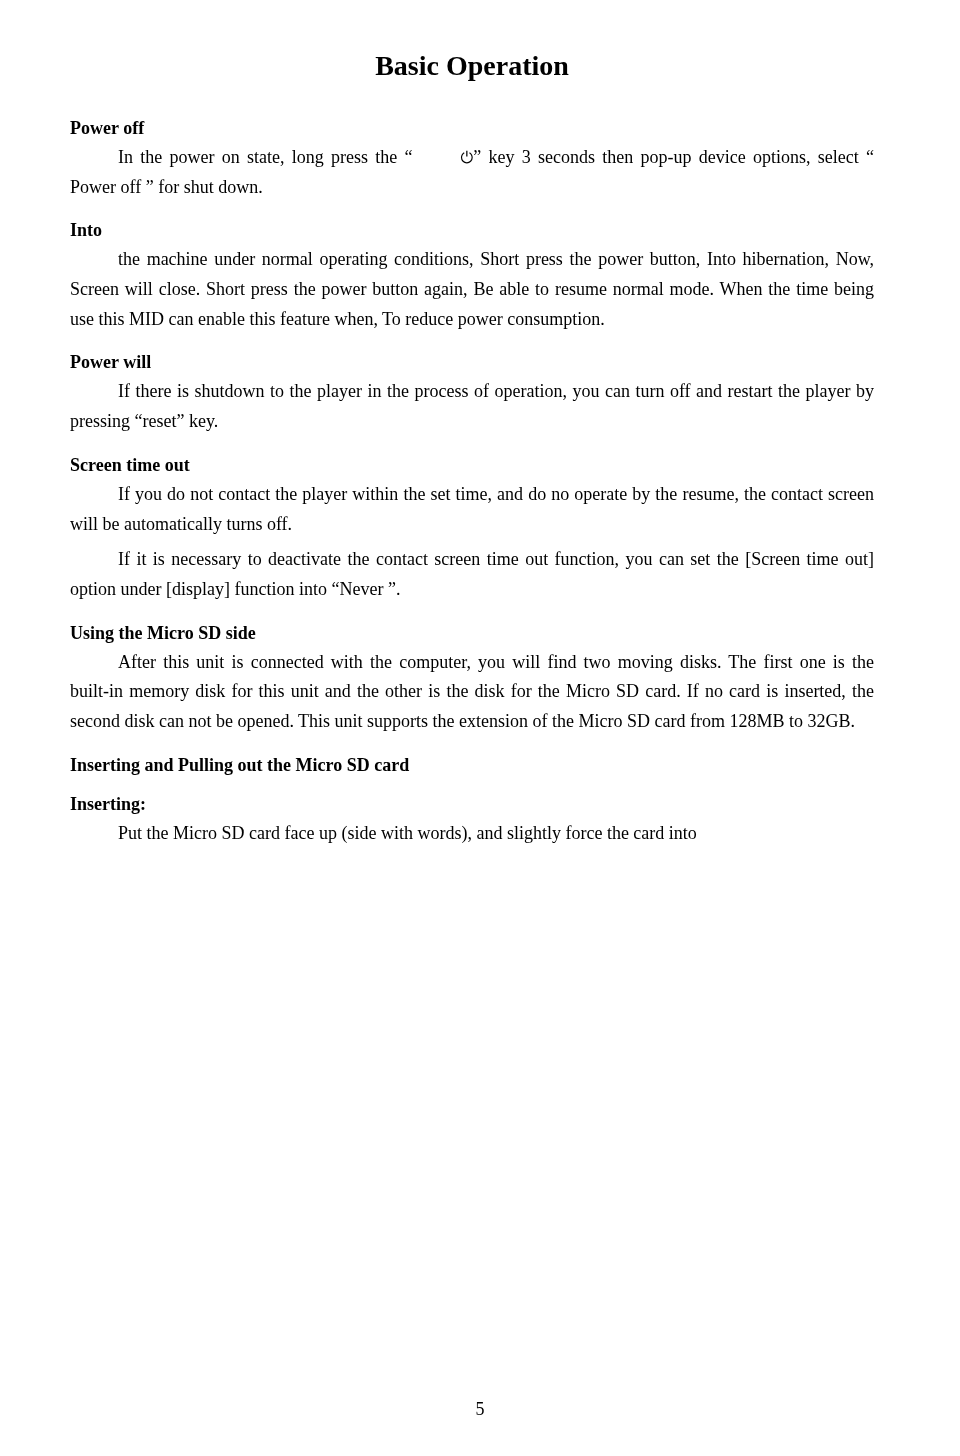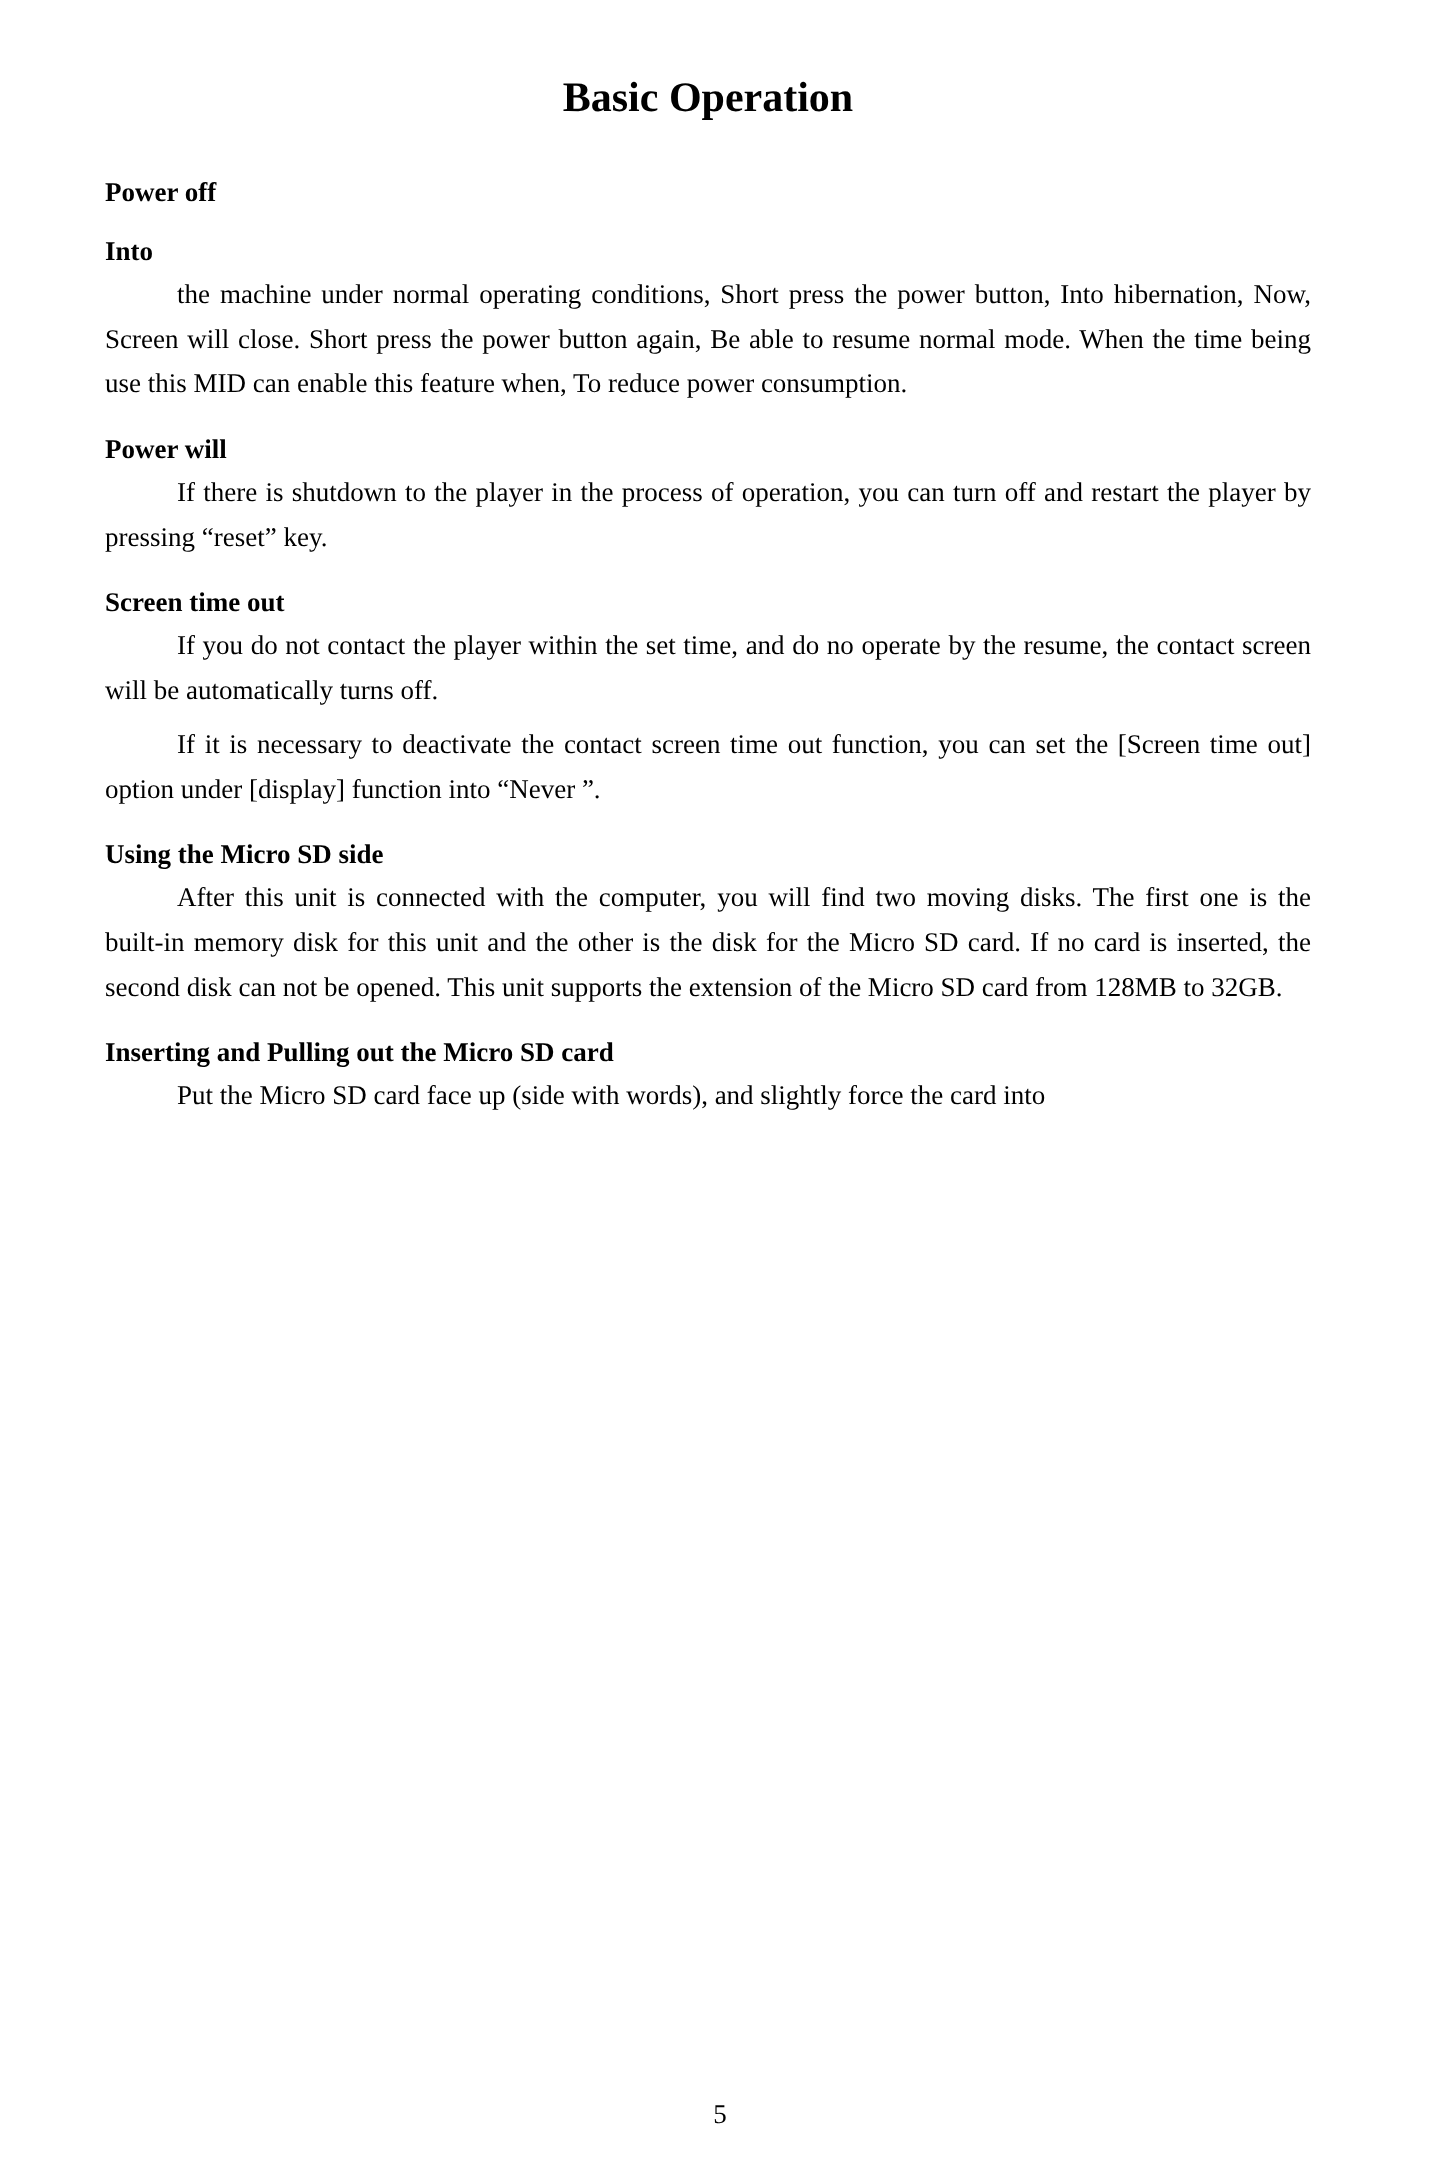--- a/index.html
+++ b/index.html
@@ -62,20 +62,23 @@
 </head>
 <body>
 
 <div class="page-container">
 
   <h1 class="page-title">Basic Operation</h1>
 
 
   <div>
     <div class="section-heading">Power off</div>
+    <p class="indented-paragraph">
+      In the power on state, long press the “<span class="power-icon">⏻</span>” key 3 seconds then pop-up device options, select “ Power off ” for shut down.
+    </p>
   </div>
 
   <div>
     <div class="section-heading">Into</div>
     <p class="indented-paragraph">
       the machine under normal operating conditions, Short press the power button, Into hibernation, Now, Screen will close. Short press the power button again, Be able to resume normal mode. When the time being use this MID can enable this feature when, To reduce power consumption.
     </p>
   </div>
 
   <div>
@@ -100,20 +103,21 @@
     <p class="indented-paragraph">
       After this unit is connected with the computer, you will find two moving disks. The first one is the built‑in memory disk for this unit and the other is the disk for the Micro SD card. If no card is inserted, the second disk can not be opened. This unit supports the extension of the Micro SD card from 128MB to 32GB.
     </p>
   </div>
 
   <div>
     <div class="section-heading">Inserting and Pulling out the Micro SD card</div>
   </div>
 
   <div>
+    <div class="section-heading">Inserting:</div>
     <p class="indented-paragraph">
       Put the Micro SD card face up (side with words), and slightly force the card into
     </p>
   </div>
 
 </div>
 
 <div class="page-number">5</div>
 
 </body></html>

